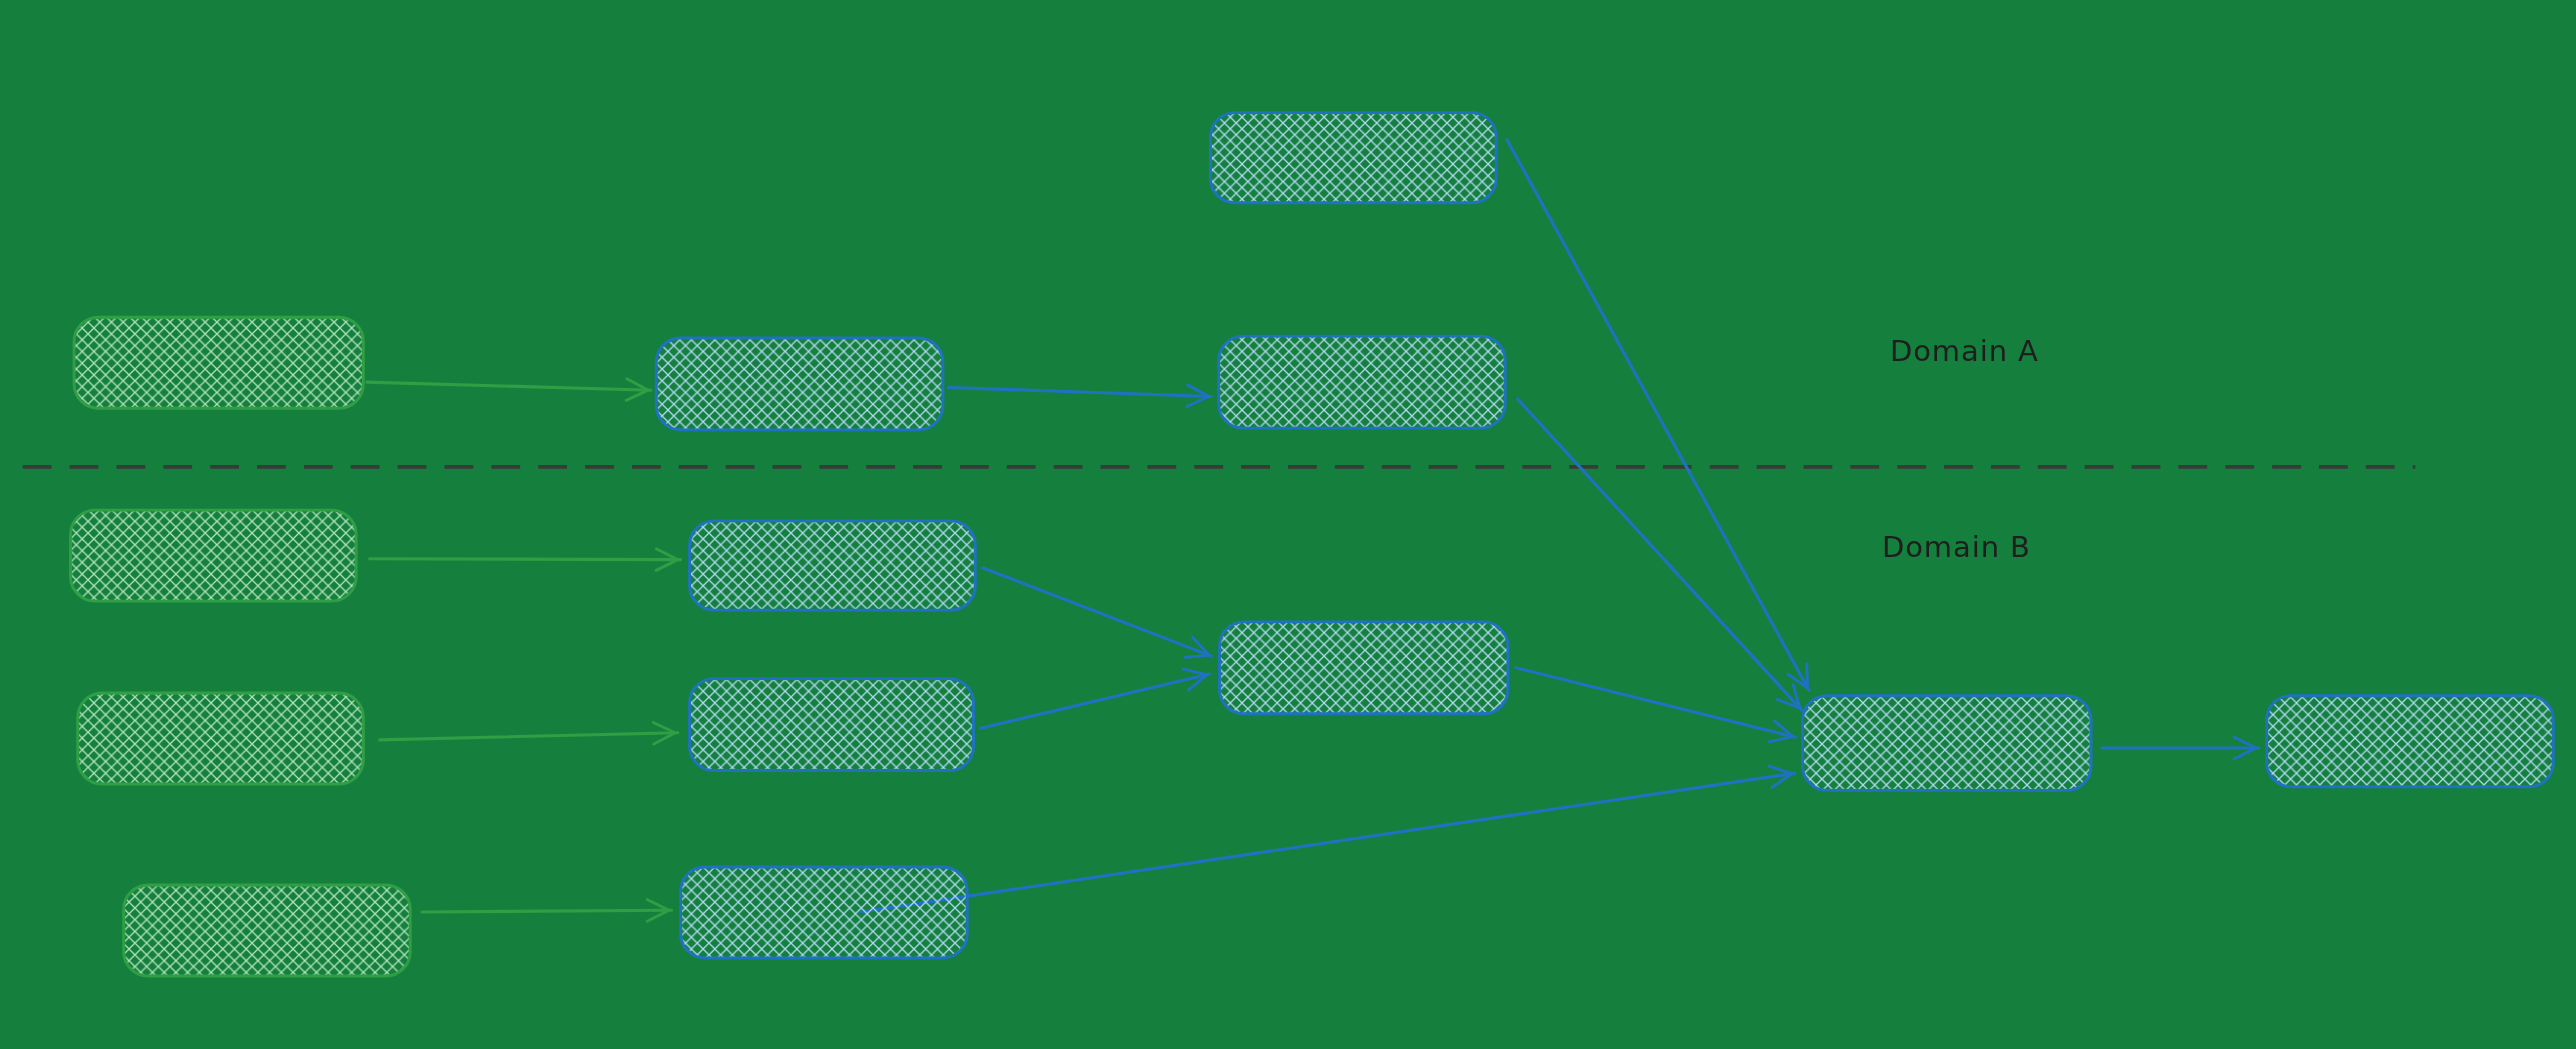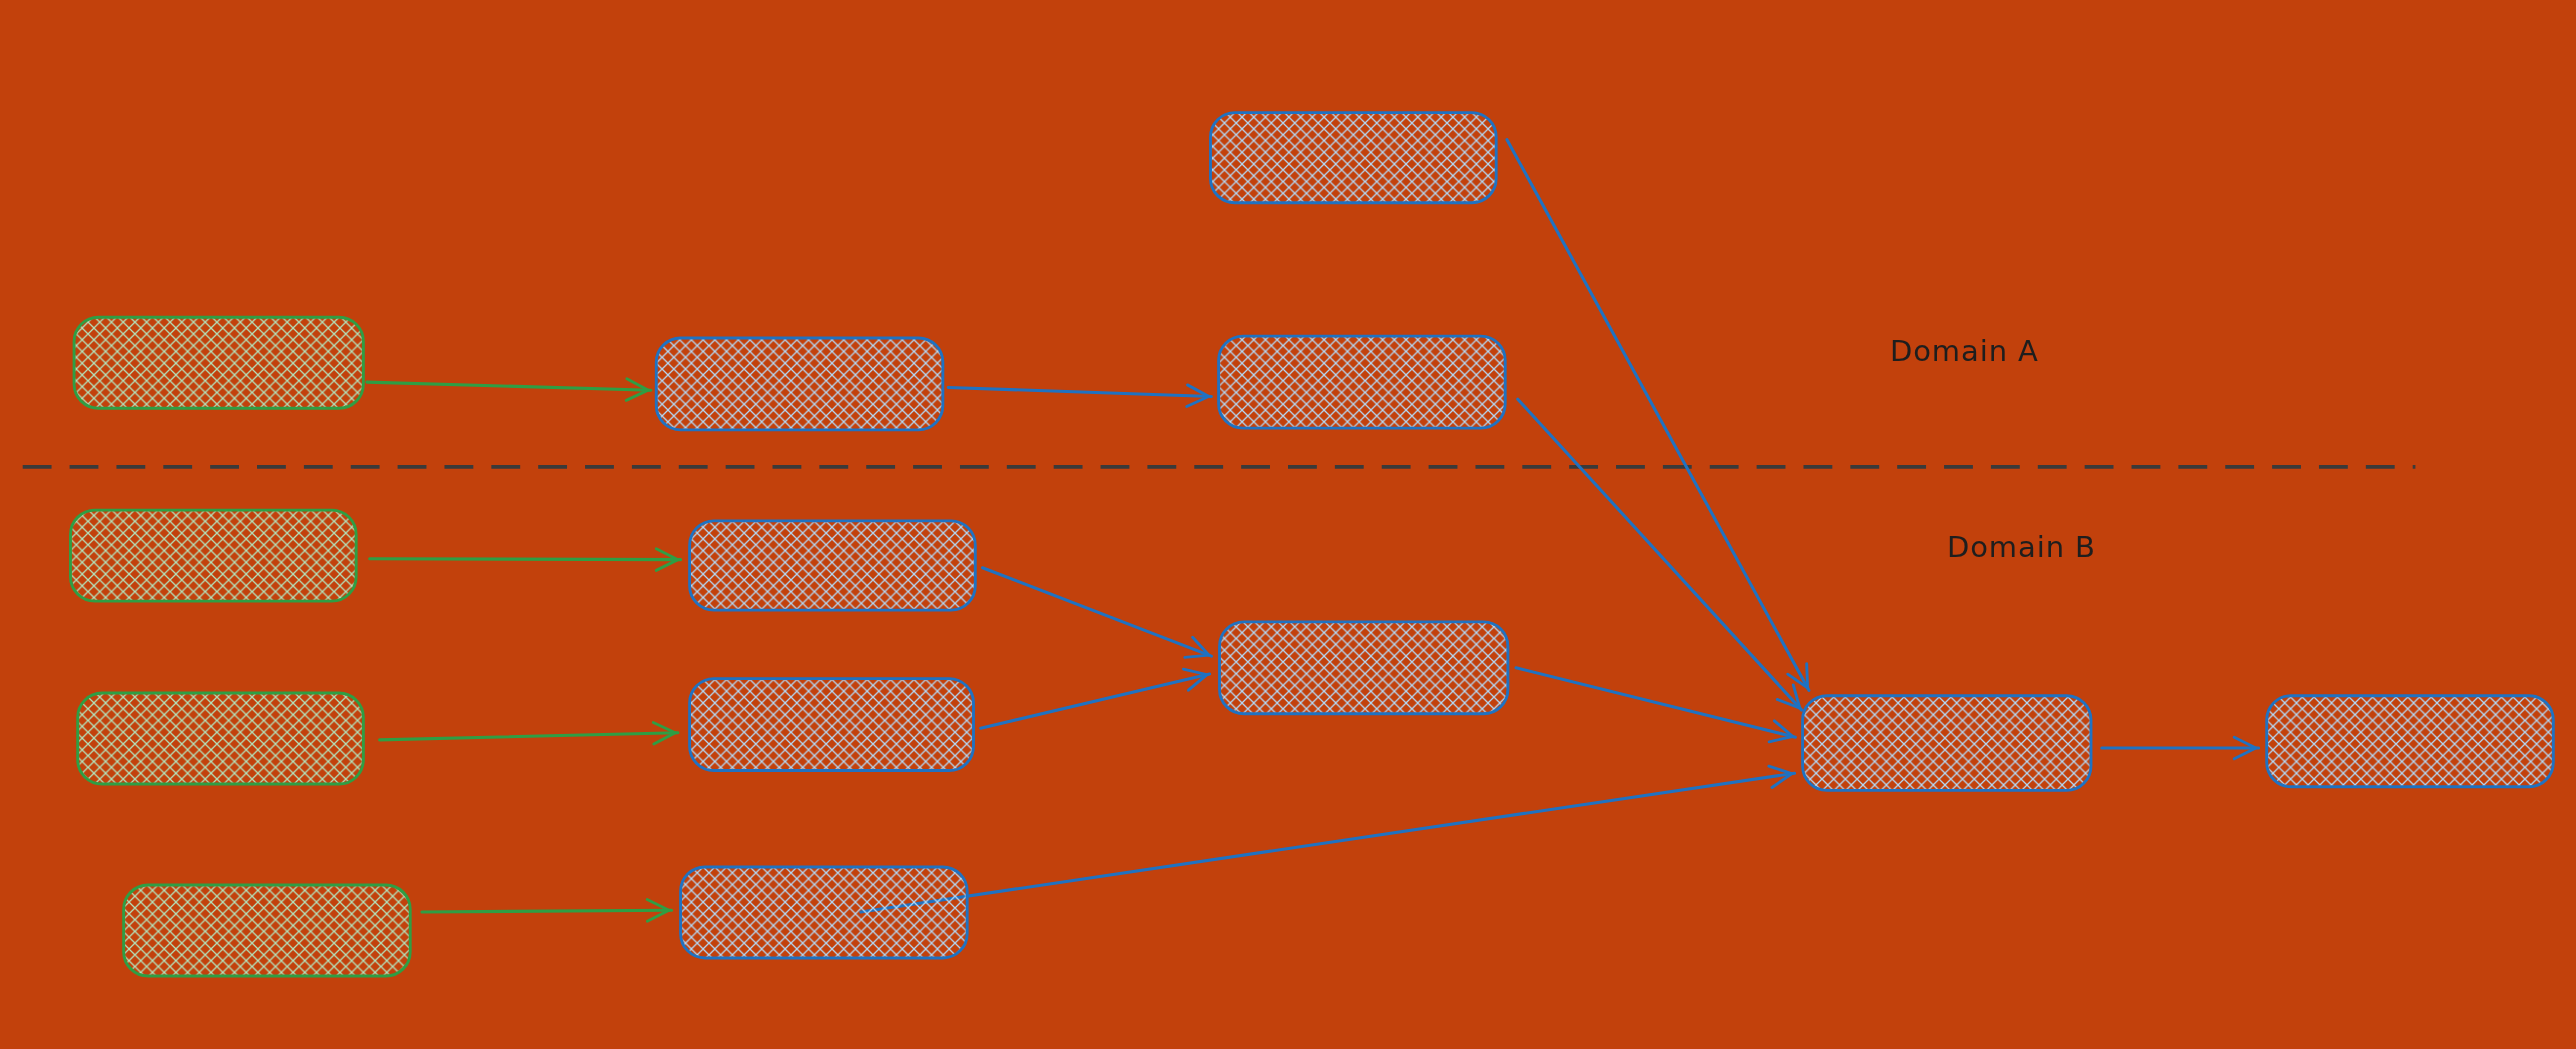--- a/index.html
+++ b/index.html
@@ -5,40 +5,40 @@
   html, body {
     margin: 0;
     padding: 0;
     background: #ffffff;
     font-family: "Liberation Sans", sans-serif;
   }
   .canvas {
     position: relative;
     width: 2576px;
     height: 1049px;
-    background: #c2410c;
+    background: #15803d;
     overflow: hidden;
     text-align: right;
   }
   #diagram-svg {
     position: absolute;
     left: 0;
     top: 0;
   }
   .domain-label {
     position: absolute;
     color: #1e1e1e;
     font-size: 29px;
     line-height: 36px;
     letter-spacing: 0.9px;
     font-family: "DejaVu Sans", sans-serif;
     white-space: nowrap;
   }
   #label-domain-a { left: 1890px; top: 333px; }
-  #label-domain-b { left: 1947px; top: 529px; }
+  #label-domain-b { left: 1882px; top: 529px; }
   svg rect.node {
     stroke-width: 3.2px;
     stroke-linejoin: round;
   }
   svg line.edge {
     stroke-width: 3.4px;
     stroke-linecap: round;
     fill: none;
   }
   svg line.divider-line {

